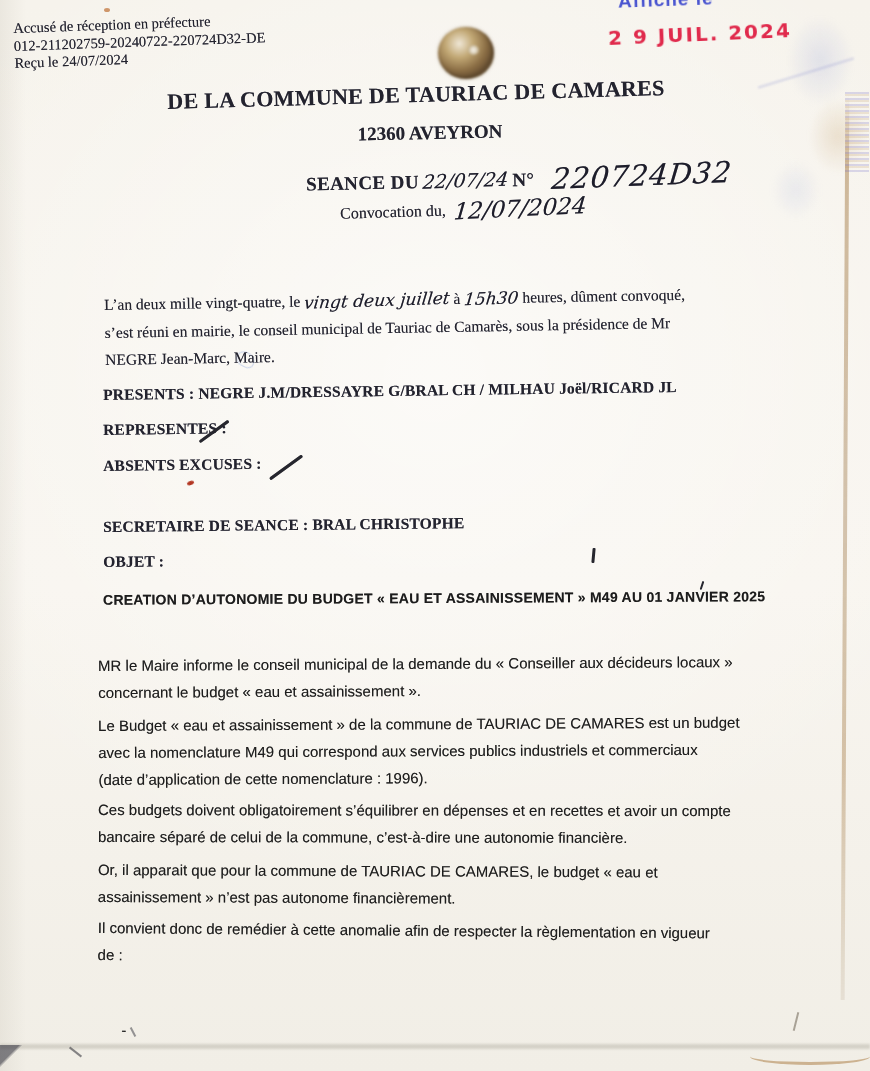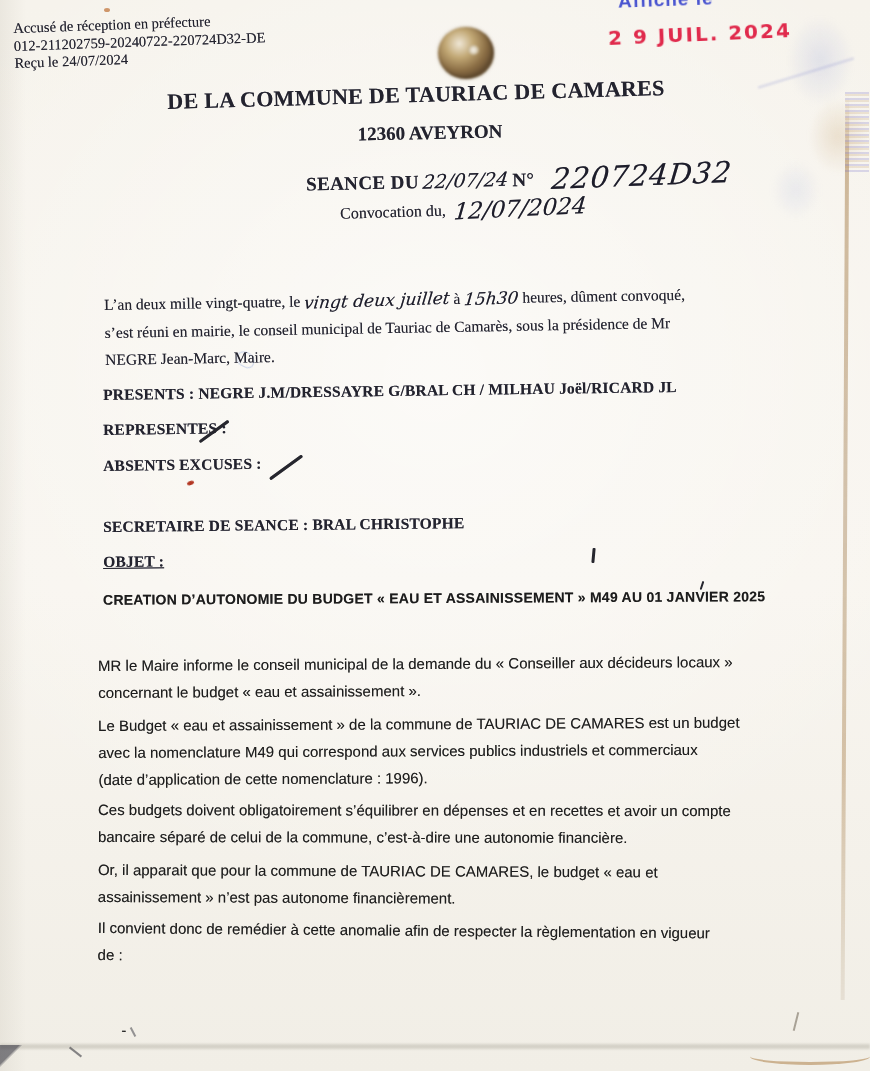--- a/index.html
+++ b/index.html
@@ -128,21 +128,21 @@
     <div>NEGRE Jean-Marc, Maire.</div>
   </div>
 
   <div class="abs serif att" style="left:103px;top:386px;">PRESENTS : NEGRE J.M/DRESSAYRE G/BRAL CH / MILHAU Joël/RICARD JL</div>
   <div class="abs serif att" style="left:103px;top:421px;">REPRESENTES :</div>
   <div class="abs slash" style="left:196px;top:430px;width:36px;"></div>
   <div class="abs serif att" style="left:103px;top:457px;">ABSENTS EXCUSES :</div>
   <div class="abs slash" style="left:266px;top:466px;width:40px;"></div>
 
   <div class="abs serif att" style="left:103px;top:518px;transform:rotate(-.6deg);">SECRETAIRE DE SEANCE : BRAL CHRISTOPHE</div>
-  <div class="abs serif att" style="left:103px;top:553px;transform:rotate(-.6deg);text-decoration:underline;">OBJET :</div>
+  <div class="abs serif att" style="left:103px;top:553px;transform:rotate(-.6deg);">OBJET :</div>
 
   <div class="abs tick" style="left:592px;top:548px;width:2.6px;height:15px;transform:rotate(5deg);"></div>
   <div class="abs tick" style="left:701px;top:581px;width:2.2px;height:9px;transform:rotate(18deg);"></div>
 
   <div class="abs sans-bold" style="left:103px;top:590px;transform:rotate(-.3deg);">CREATION D’AUTONOMIE DU BUDGET « EAU ET ASSAINISSEMENT » M49 AU 01 JANVIER 2025</div>
 
   <div class="abs sans" style="left:98px;top:652px;transform:rotate(-.35deg);transform-origin:left top;">MR le Maire informe le conseil municipal de la demande du « Conseiller aux décideurs locaux »
 concernant le budget « eau et assainissement ».</div>
   <div class="abs sans" style="left:98px;top:712px;transform:rotate(-.3deg);transform-origin:left top;">Le Budget « eau et assainissement » de la commune de TAURIAC DE CAMARES est un budget
 avec la nomenclature M49 qui correspond aux services publics industriels et commerciaux

